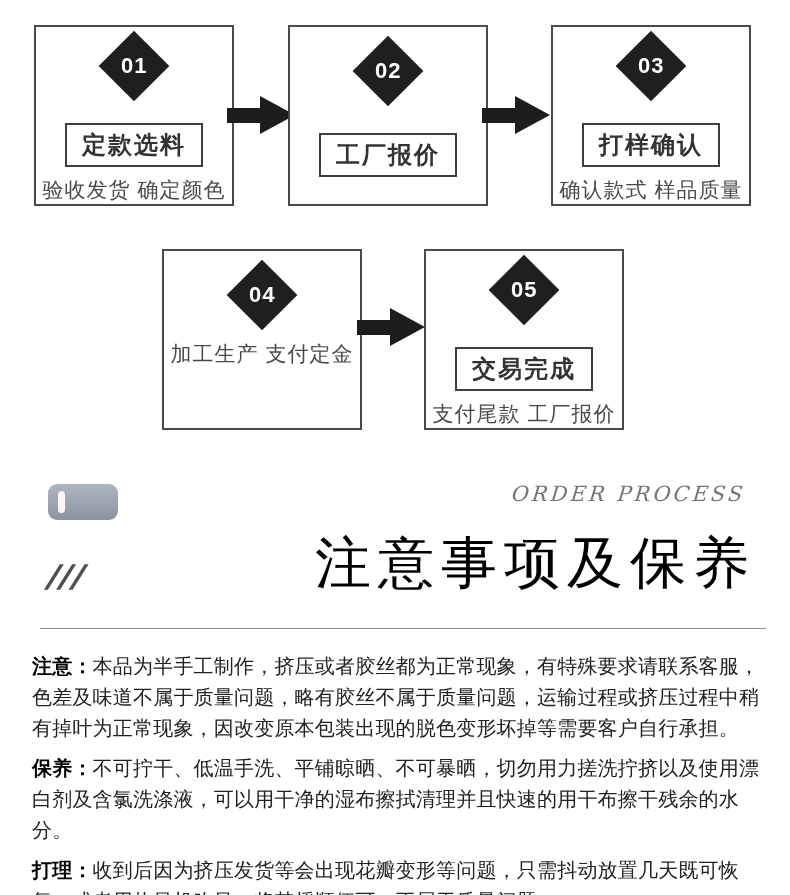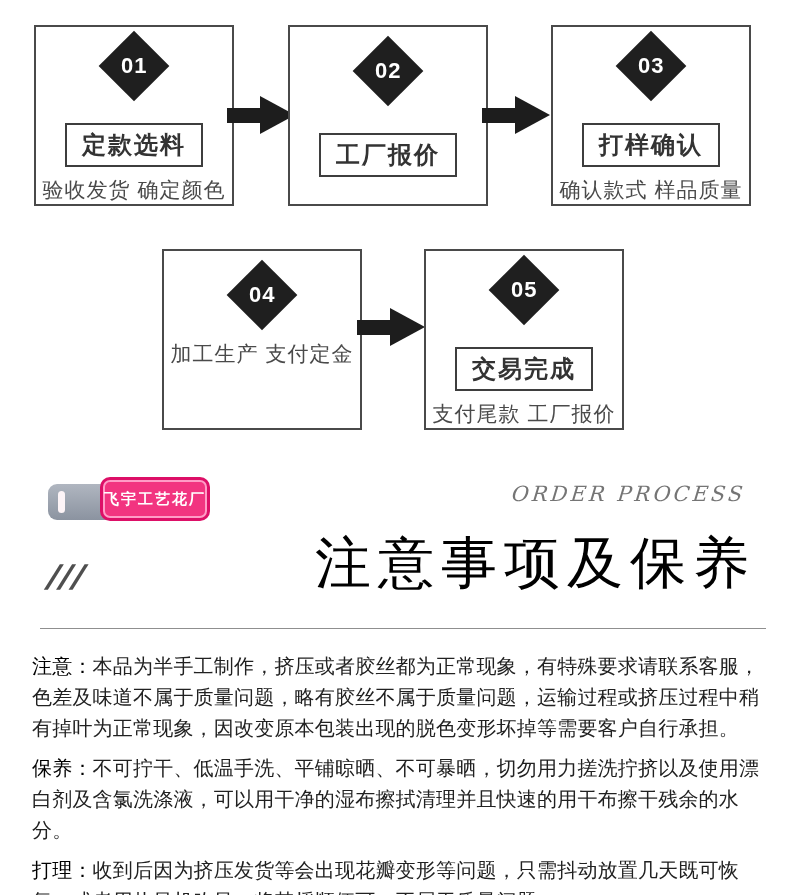--- a/index.html
+++ b/index.html
@@ -70,21 +70,21 @@
   }
   .title {
     position:absolute; right:34px; top:526px; font-size:56px; font-weight:500;
     color:#000000; letter-spacing:7px; white-space:nowrap;
   }
   .divider { position:absolute; left:40px; top:628px; width:726px; height:1px; background:#8f8f8f; }
 
   
   .notes { position:absolute; left:32px; top:651px; width:730px; }
   .notes p { margin:0 0 9px 0; font-size:20px; line-height:31px; color:#212121; letter-spacing:0.2px; }
-  .notes b { font-weight:normal; color:#000000; }
+  .notes b { font-weight:bold; color:#000000; }
 </style>
 </head>
 <body>
 
 <div class="page">
 
   <section>
 
     <div class="step" style="left:34px; top:25px;">
       <div class="diamond-wrap">
@@ -147,25 +147,20 @@
       </div>
       <div class="step-label-box">交易完成</div>
       <div class="step-desc">支付尾款 工厂报价</div>
     </div>
 
   </section>
 
   <div class="capsule">
     <div class="capsule-bar"></div>
   </div>
-  <div class="badge">
-    <div class="badge-stroke">
-      <span class="badge-text">飞宇工艺花厂</span>
-    </div>
-  </div>
   <div class="eyebrow">ORDER PROCESS</div>
 
   <div class="slashes">///</div>
   <h1 class="title">注意事项及保养</h1>
   <div class="divider"></div>
 
   <div class="notes">
     <p><b>注意：</b><span>本品为半手工制作，挤压或者胶丝都为正常现象，有特殊要求请联系客服，色差及味道不属于质量问题，略有胶丝不属于质量问题，运输过程或挤压过程中稍有掉叶为正常现象，因改变原本包装出现的脱色变形坏掉等需要客户自行承担。</span></p>
     <p><b>保养：</b><span>不可拧干、低温手洗、平铺晾晒、不可暴晒，切勿用力搓洗拧挤以及使用漂白剂及含氯洗涤液，可以用干净的湿布擦拭清理并且快速的用干布擦干残余的水分。</span></p>
     <p><b>打理：</b><span>收到后因为挤压发货等会出现花瓣变形等问题，只需抖动放置几天既可恢复，或者用热风机吹风，将其捋顺便可，不属于质量问题。</span></p>

